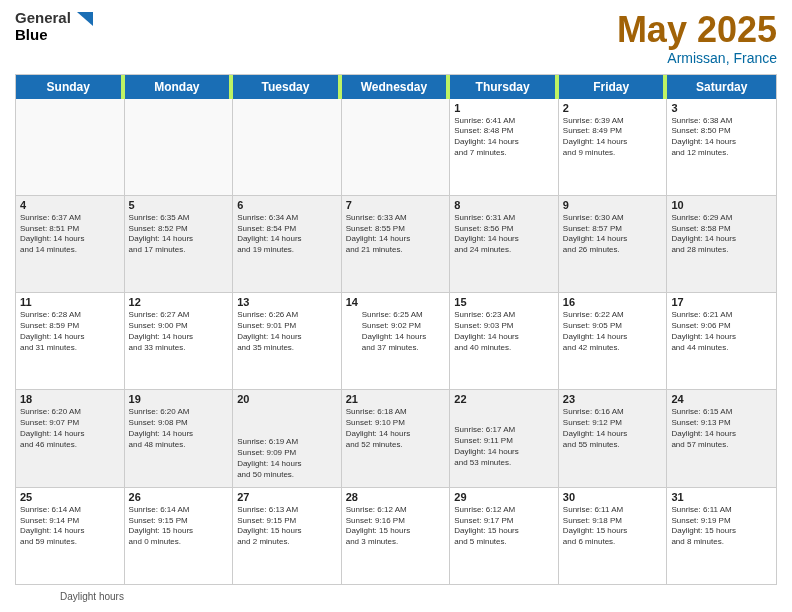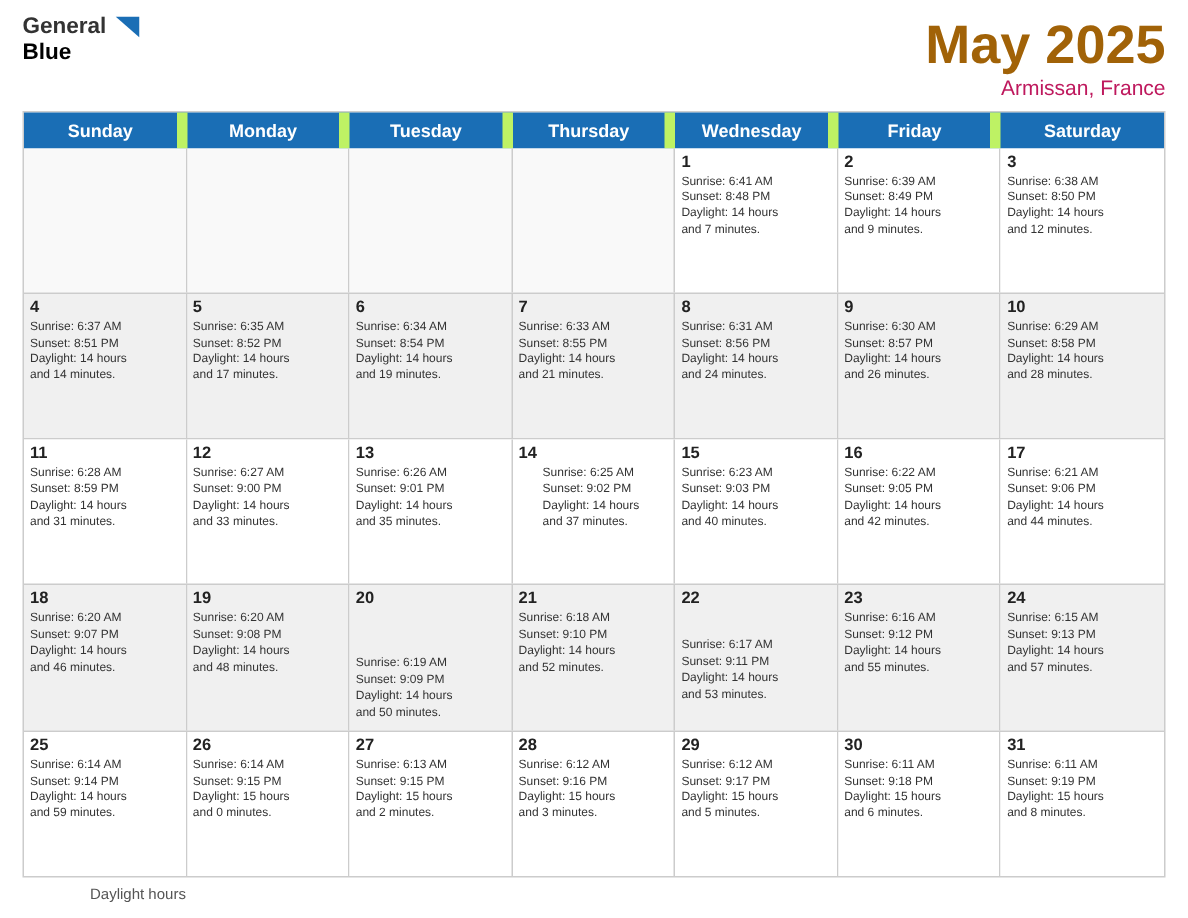--- a/index.html
+++ b/index.html
@@ -32,40 +32,40 @@
       text-align: right;
     }
     .title-month {
       font-size: 36px;
       font-weight: bold;
       color: #a16207;
       line-height: 1.1;
     }
     .title-location {
       font-size: 14px;
-      color: #be185d;
+      color: #0369a1;
     }
     .calendar {
       flex: 1;
       display: flex;
       flex-direction: column;
       border: 1px solid #ccc;
     }
     .cal-header {
       display: grid;
       grid-template-columns: repeat(7, 1fr);
       background: #1a6eb5;
     }
     .cal-header-cell {
       color: #fff;
       font-size: 12px;
       font-weight: bold;
       padding: 5px 4px;
       text-align: center;
-      border-right: 7px solid #bef264;
+      border-right: 4px solid #bef264;
     }
     .cal-header-cell:last-child { border-right: none; }
     .cal-body {
       flex: 1;
       display: flex;
       flex-direction: column;
     }
     .cal-row {
       display: grid;
       grid-template-columns: repeat(7, 1fr);
@@ -122,22 +122,22 @@
       <div class="title-month">May 2025</div>
       <div class="title-location">Armissan, France</div>
     </div>
   </div>
 
   <div class="calendar">
     <div class="cal-header">
     <div class="cal-header-cell">Sunday</div>
         <div class="cal-header-cell">Monday</div>
         <div class="cal-header-cell">Tuesday</div>
+        <div class="cal-header-cell">Wednesday</div>
         <div class="cal-header-cell">Thursday</div>
-        <div class="cal-header-cell">Wednesday</div>
         <div class="cal-header-cell">Friday</div>
         <div class="cal-header-cell">Saturday</div>
       </div>
     <div class="cal-body">
     <div class="cal-row">
           <div class="cal-cell empty"></div>
           <div class="cal-cell empty"></div>
           <div class="cal-cell empty"></div>
           <div class="cal-cell empty"></div>
           <div class="cal-cell">

